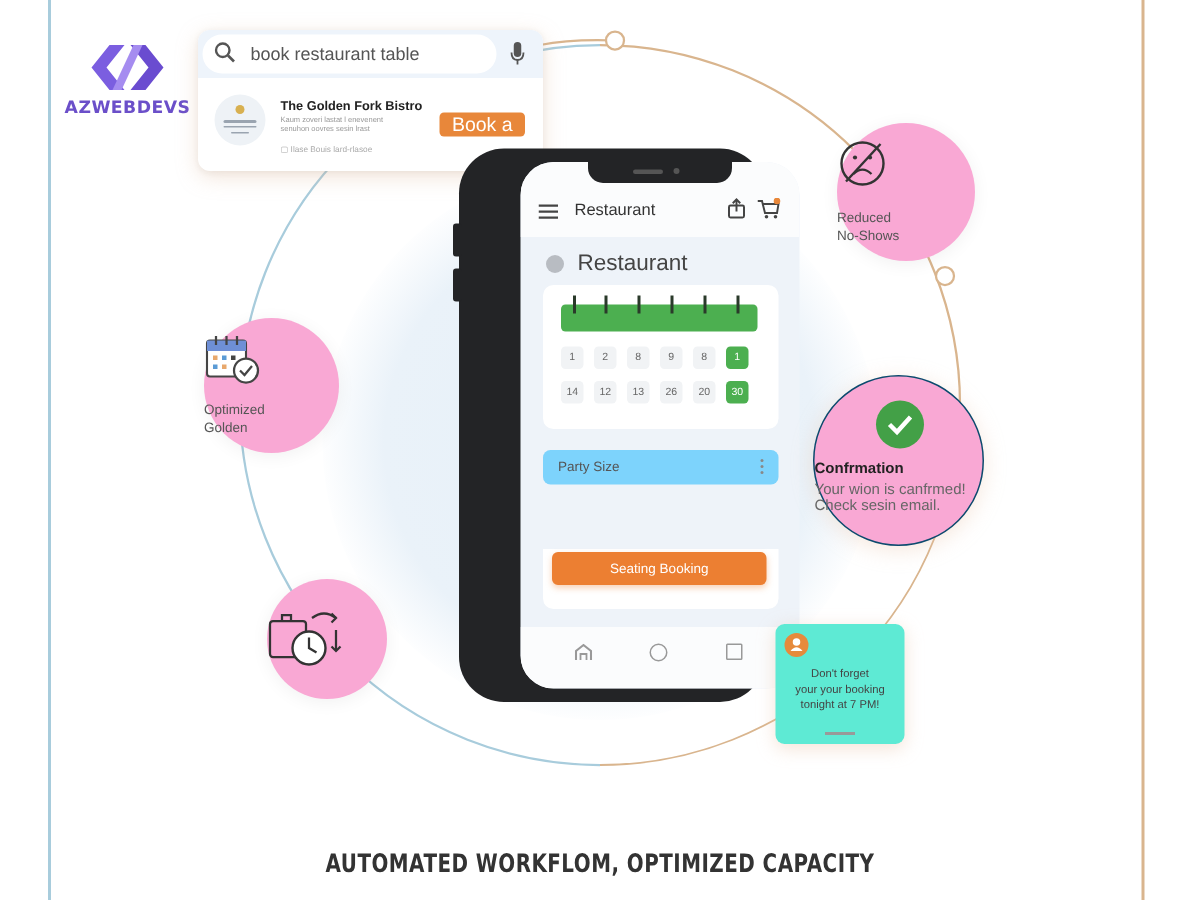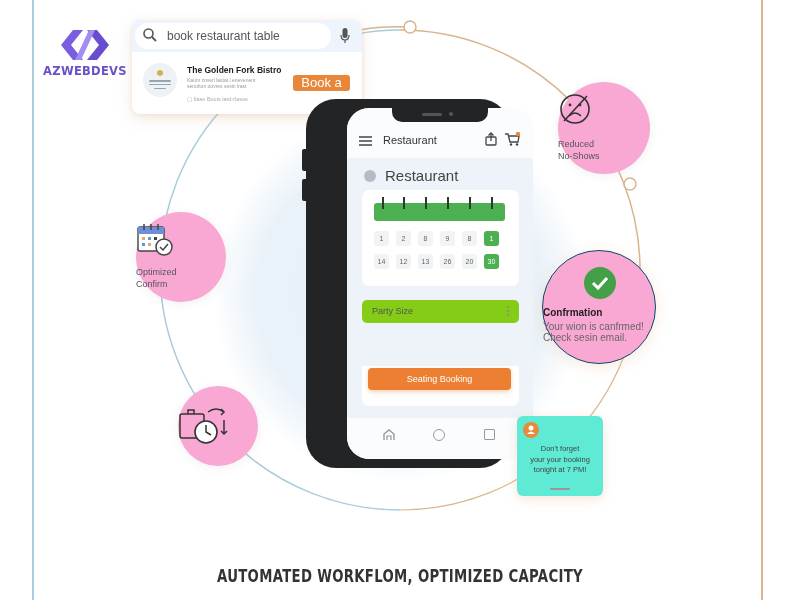--- a/index.html
+++ b/index.html
@@ -48,21 +48,21 @@
   .app-title { position: absolute; left: 36px; top: 26px; font-size: 11px; color: #333; }
   .share-icon { position: absolute; left: 138px; top: 24px; }
   .cart-icon { position: absolute; left: 158px; top: 24px; }
   .res-lock { position: absolute; left: 17px; top: 62px; width: 12px; height: 12px; border-radius: 50%; background: #b8bcc2; }
   .res-title { position: absolute; left: 38px; top: 59px; font-size: 15px; color: #444; }
   .cal-card { position: absolute; left: 15px; top: 82px; width: 157px; height: 96px; background: #fff; border-radius: 7px; }
   .cal-bar { position: absolute; left: 12px; top: 13px; width: 131px; height: 18px; background: #4caf50; border-radius: 3px; }
   .cal-tick { position: absolute; top: 7px; width: 1.5px; height: 12px; background: #2a3a2a; }
   .day { position: absolute; width: 15px; height: 15px; border-radius: 3px; background: #f1f3f5; font-size: 7px; color: #666; text-align: center; line-height: 15px; }
   .day.sel { background: #4caf50; color: #fff; }
-  .field { position: absolute; left: 15px; width: 157px; height: 23px; background: #84cc16; border-radius: 5px; }
+  .field { position: absolute; left: 15px; width: 157px; height: 23px; background: #7dd3fc; border-radius: 5px; }
   .field-label { position: absolute; left: 10px; top: 6px; font-size: 9px; color: #555; }
   .kebab { position: absolute; right: 10px; top: 6px; width: 2px; }
   .kebab i { display: block; width: 2px; height: 2px; border-radius: 50%; background: #888; margin-bottom: 2px; }
   .form-card { position: absolute; left: 15px; top: 258px; width: 157px; height: 40px; background: #fff; border-radius: 0 0 7px 7px; }
   .confirm-btn { position: absolute; left: 6px; top: 2px; width: 143px; height: 22px; background: #ec7f32; border-radius: 4px;
                  color: #fff; font-size: 9px; text-align: center; line-height: 22px; box-shadow: 0 2px 4px rgba(236,127,50,0.35); }
   .navbar { position: absolute; left: 0; top: 310px; width: 186px; height: 41px; background: #fbfcfd; }
   .nav-home { position: absolute; left: 36px; top: 11px; }
   .nav-circle { position: absolute; left: 86px; top: 11px; width: 12px; height: 12px; border: 1.5px solid #999; border-radius: 50%; }
   .nav-square { position: absolute; left: 137px; top: 11px; width: 11px; height: 11px; border: 1.5px solid #999; border-radius: 1px; }
@@ -236,21 +236,21 @@
     <line x1="22" y1="2" x2="22" y2="8" stroke="#444" stroke-width="1.5"></line>
     <rect x="6" y="15" width="3" height="3" fill="#e8a86c"></rect>
     <rect x="12" y="15" width="3" height="3" fill="#5b9bd5"></rect>
     <rect x="18" y="15" width="3" height="3" fill="#444"></rect>
     <rect x="6" y="21" width="3" height="3" fill="#5b9bd5"></rect>
     <rect x="12" y="21" width="3" height="3" fill="#e8a86c"></rect>
     <circle cx="28" cy="25" r="8" fill="#fff" stroke="#444" stroke-width="1.5"></circle>
     <polyline points="24,25 27,28 32,22" fill="none" stroke="#444" stroke-width="1.5"></polyline>
   </svg>
   <div class="bubble-label" style="margin-top:4px;">Optimized</div>
-  <div class="bubble-label">Confirm</div>
+  <div class="bubble-label">Golden</div>
 </div>
 
 <div class="bubble bub-reschedule">
   <svg width="52" height="42" viewBox="0 0 52 42" style="margin-top:18px;">
     <rect x="2" y="10" width="24" height="24" rx="2" fill="none" stroke="#333" stroke-width="1.5"></rect>
     <path d="M10 10 L10 6 L16 6 L16 10" fill="none" stroke="#333" stroke-width="1.5"></path>
     <circle cx="28" cy="28" r="11" fill="#fff" stroke="#333" stroke-width="1.6"></circle>
     <polyline points="28,21 28,28 33,31" fill="none" stroke="#333" stroke-width="1.5"></polyline>
     <path d="M30 8 Q38 2 46 8" fill="none" stroke="#333" stroke-width="1.5"></path>
     <polyline points="43,5 46,8 43,11" fill="none" stroke="#333" stroke-width="1.5"></polyline>

